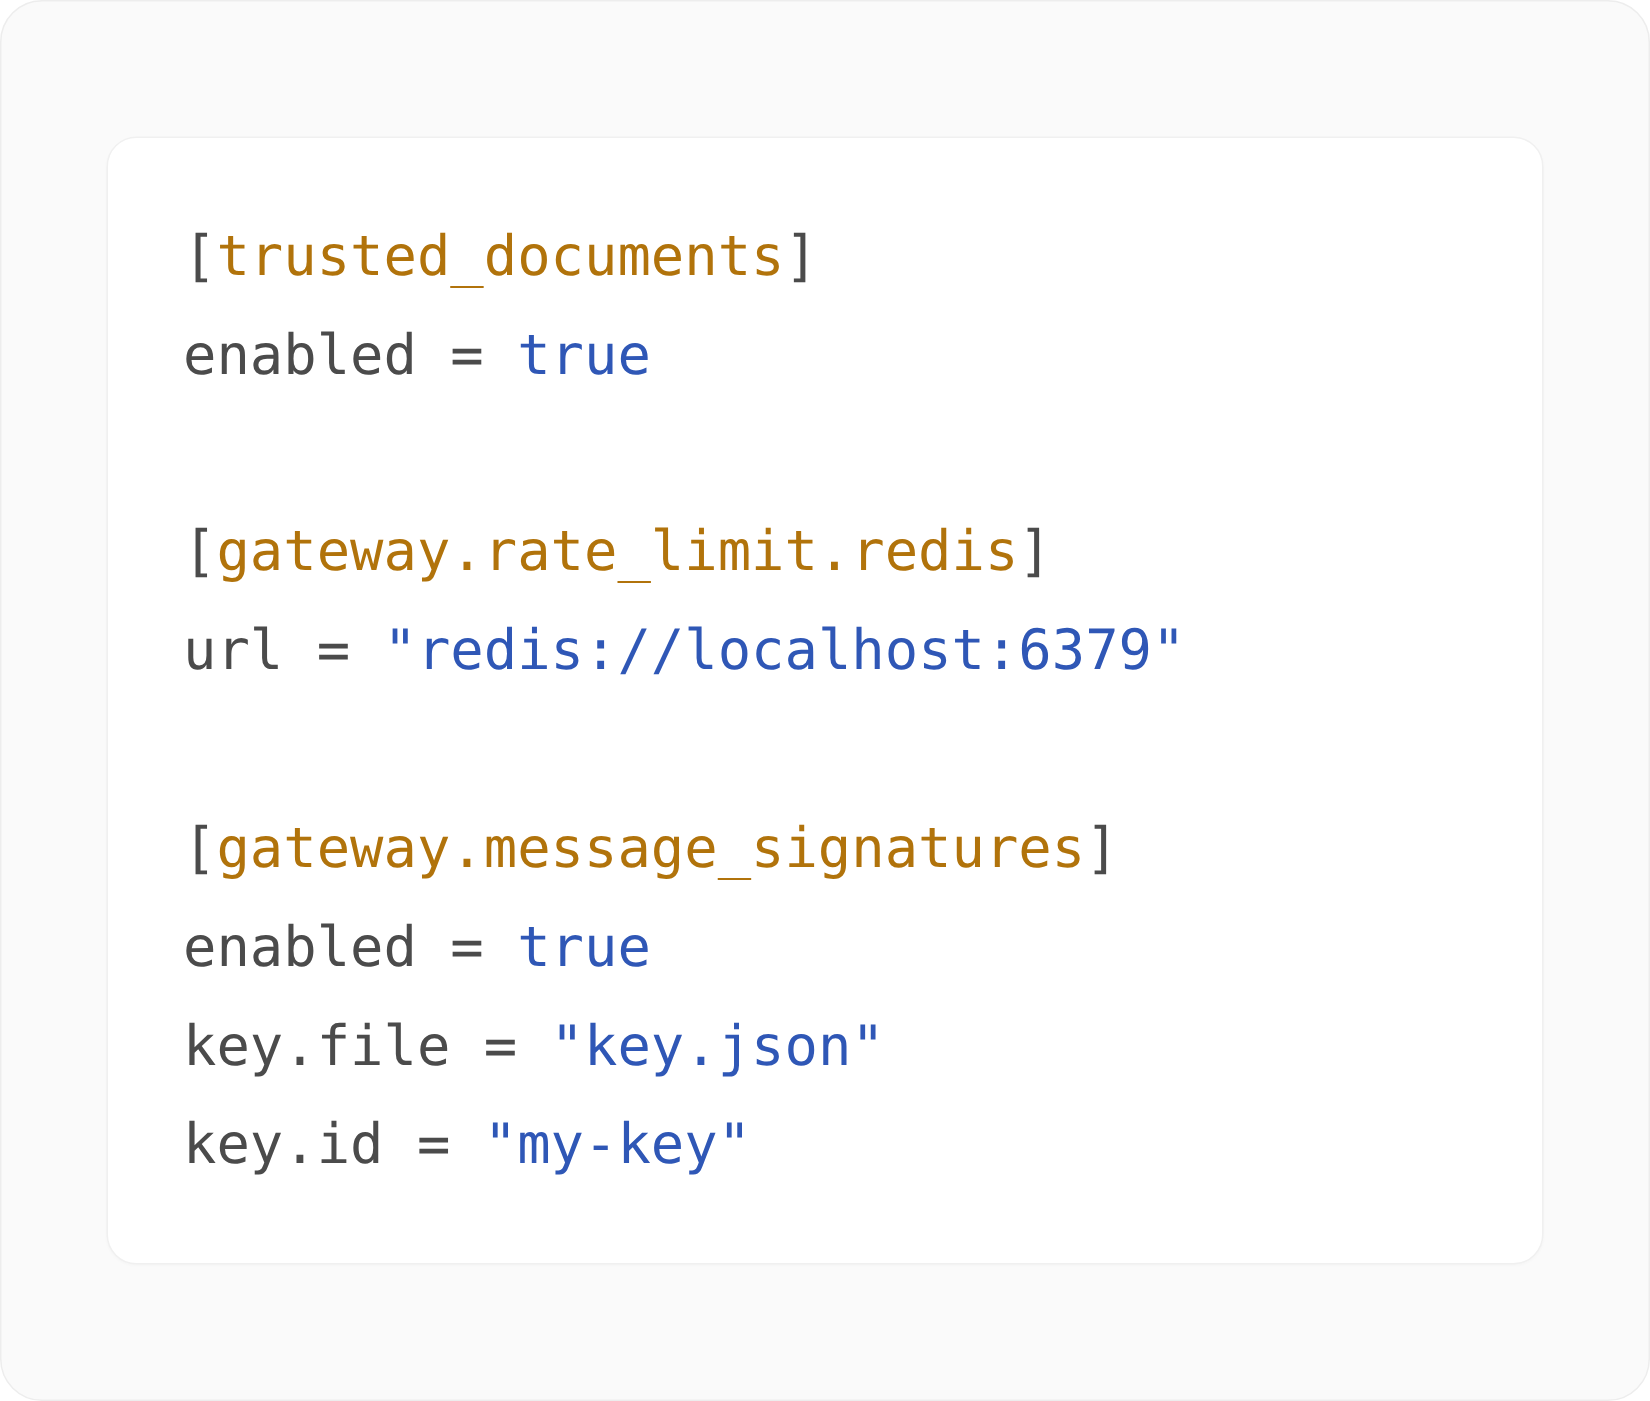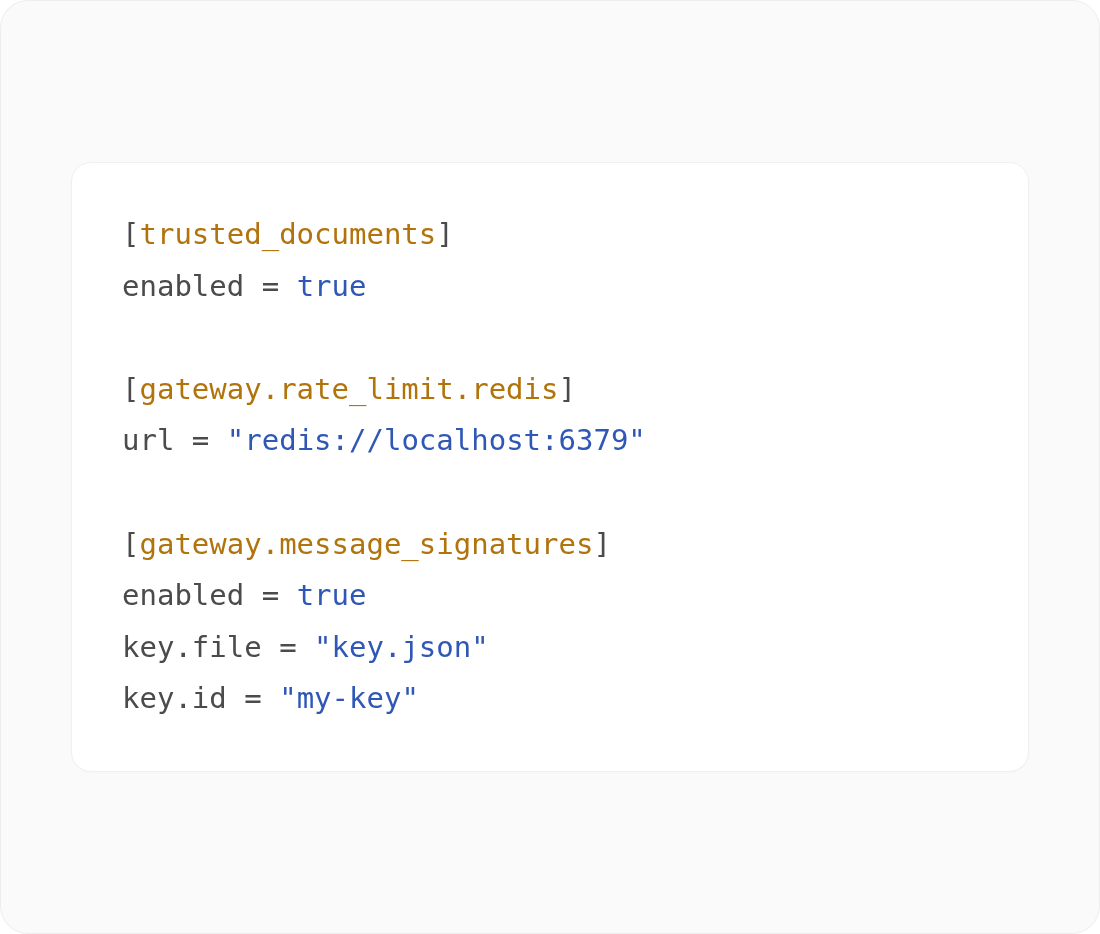--- a/index.html
+++ b/index.html
@@ -27,21 +27,21 @@
     .code-card {
       width: 960px;
       background: #ffffff;
       border: 1px solid #f0f0f0;
       border-radius: 20px;
       padding: 46px 50px;
       box-shadow: 0 1px 2px rgba(0,0,0,0.02);
     }
     pre.code {
       font-family: ui-monospace, "SF Mono", Menlo, Monaco, Consolas, monospace;
-      font-size: 29px;
+      font-size: 37px;
       line-height: 1.78;
       color: #4b4b4b;
       white-space: pre;
       font-weight: 400;
     }
     .tok-bracket {
       color: #4b4b4b;
     }
     .tok-section {
       color: #b1730b;

